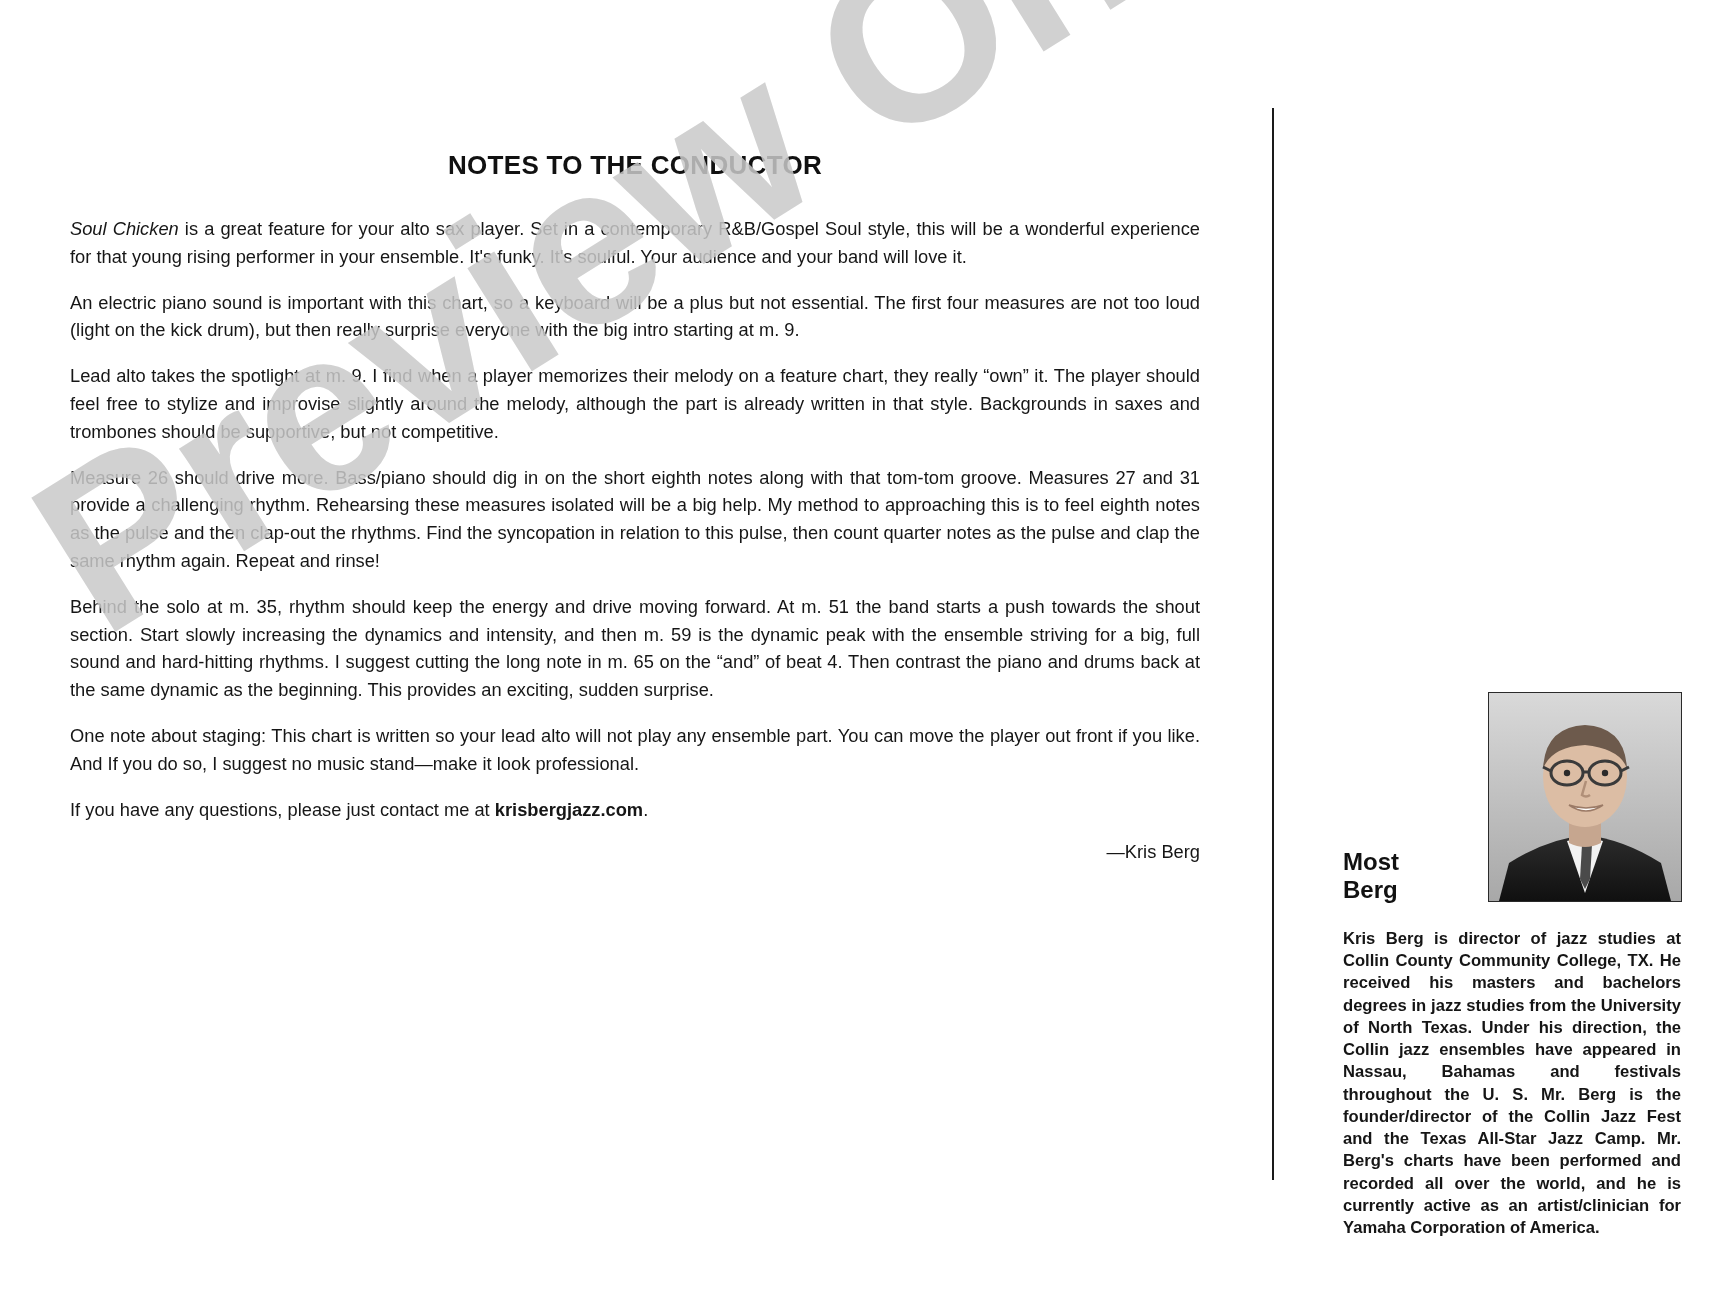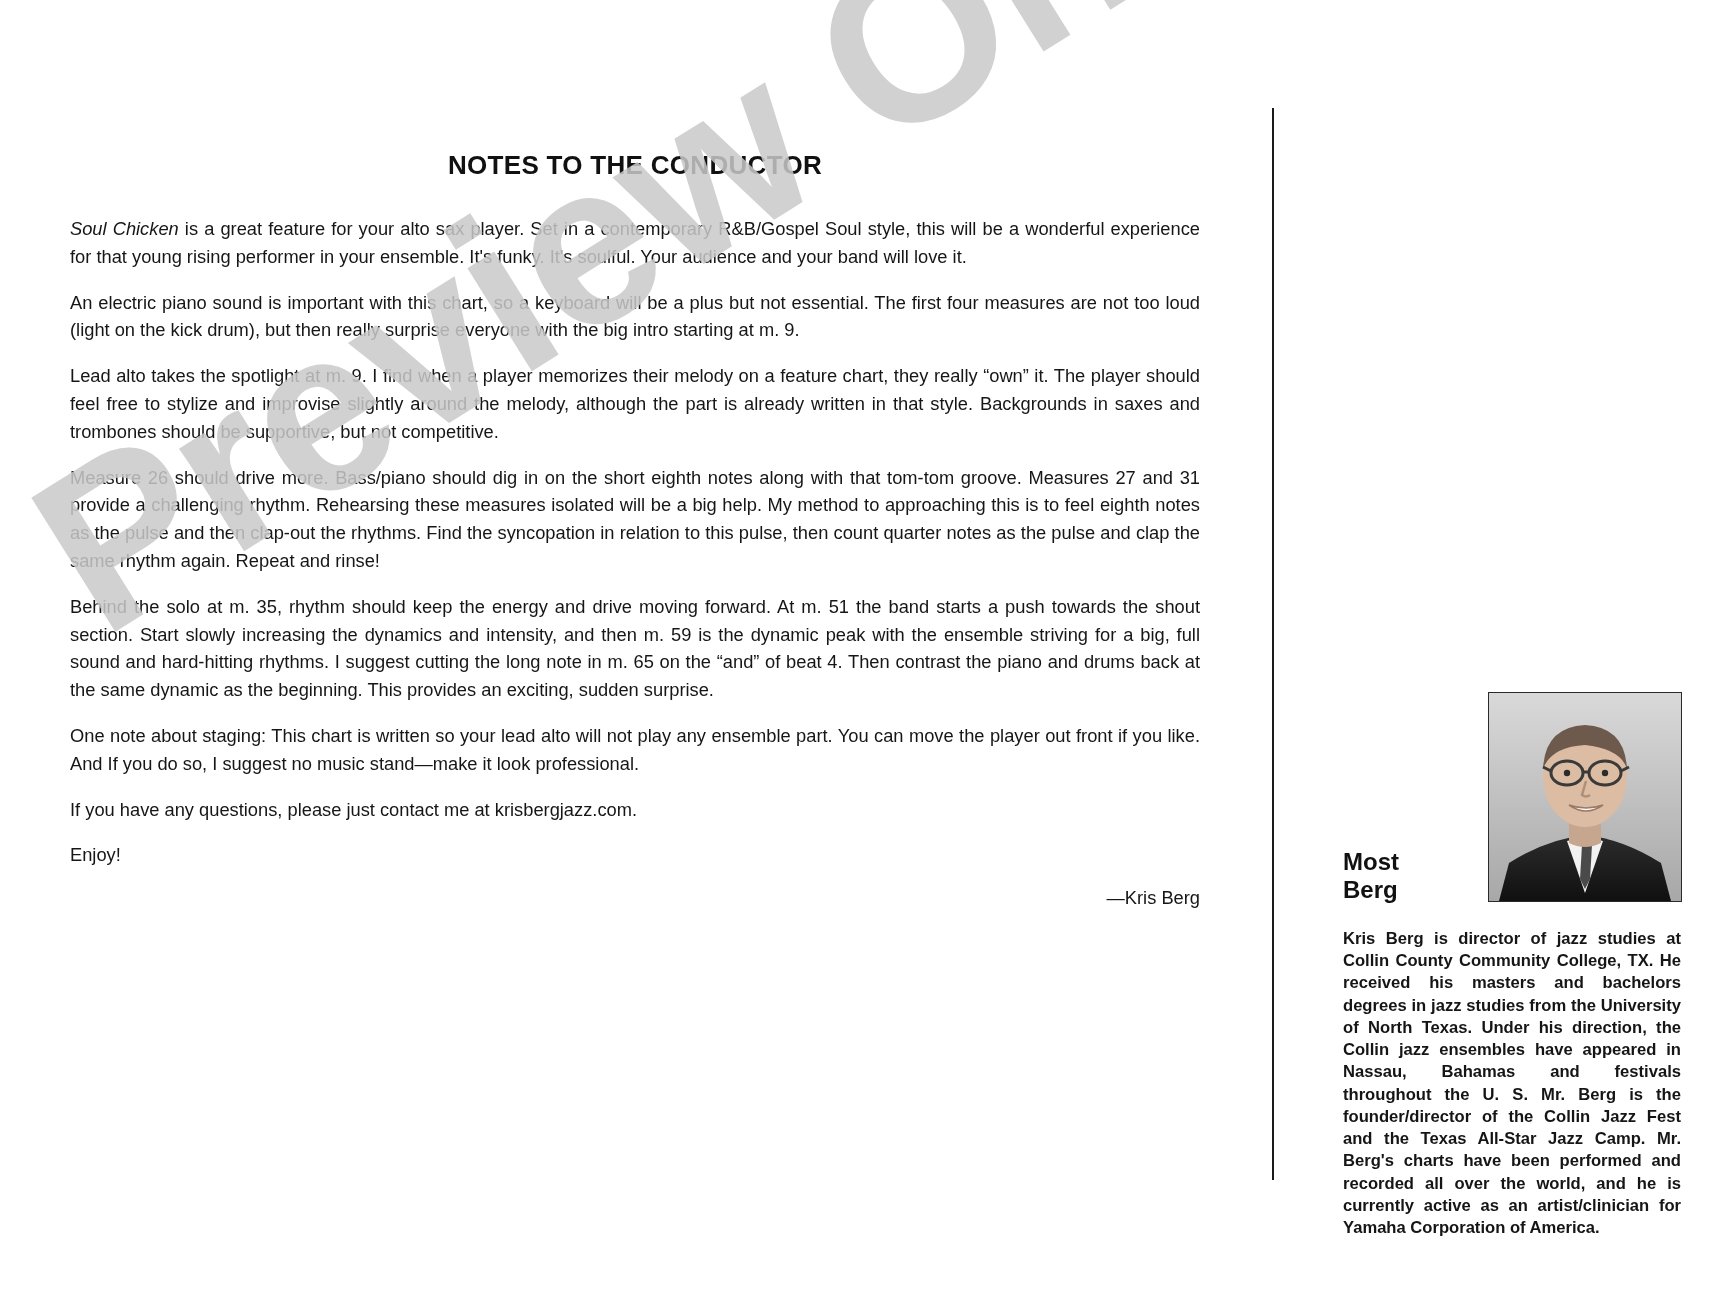--- a/index.html
+++ b/index.html
@@ -68,21 +68,21 @@
   }
   .para {
     font-size: 18.3px;
     line-height: 1.52;
     text-align: justify;
     margin: 0 0 18px 0;
     color: #161616;
     hyphens: none;
   }
   .para em { font-style: italic; }
-  .para b { font-weight: normal; margin-top: 6px; }
+  .para b { font-weight: bold; margin-top: 6px; }
   #signature {
     font-size: 18.3px;
     text-align: right;
     margin-top: 16px;
     color: #161616;
   }
 
   
   #divider {
     position: absolute;
@@ -133,21 +133,20 @@
   <div id="main-column">
     <h1 id="page-title">NOTES TO THE CONDUCTOR</h1>
     <div id="paragraphs">
         <div class="para"><em>Soul Chicken</em><span> is a great feature for your alto sax player. Set in a contemporary R&amp;B/Gospel Soul style, this will be a wonderful experience for that young rising performer in your ensemble. It's funky. It's soulful. Your audience and your band will love it.</span></div>
         <div class="para"><span>An electric piano sound is important with this chart, so a keyboard will be a plus but not essential. The first four measures are not too loud (light on the kick drum), but then really surprise everyone with the big intro starting at m. 9.</span></div>
         <div class="para"><span>Lead alto takes the spotlight at m. 9. I find when a player memorizes their melody on a feature chart, they really “own” it. The player should feel free to stylize and improvise slightly around the melody, although the part is already written in that style. Backgrounds in saxes and trombones should be supportive, but not competitive.</span></div>
         <div class="para"><span>Measure 26 should drive more. Bass/piano should dig in on the short eighth notes along with that tom-tom groove. Measures 27 and 31 provide a challenging rhythm. Rehearsing these measures isolated will be a big help. My method to approaching this is to feel eighth notes as the pulse and then clap-out the rhythms. Find the syncopation in relation to this pulse, then count quarter notes as the pulse and clap the same rhythm again. Repeat and rinse!</span></div>
         <div class="para"><span>Behind the solo at m. 35, rhythm should keep the energy and drive moving forward. At m. 51 the band starts a push towards the shout section. Start slowly increasing the dynamics and intensity, and then m. 59 is the dynamic peak with the ensemble striving for a big, full sound and hard-hitting rhythms. I suggest cutting the long note in m. 65 on the “and” of beat 4. Then contrast the piano and drums back at the same dynamic as the beginning. This provides an exciting, sudden surprise.</span></div>
         <div class="para"><span>One note about staging: This chart is written so your lead alto will not play any ensemble part. You can move the player out front if you like. And If you do so, I suggest no music stand—make it look professional.</span></div>
         <div class="para"><span>If you have any questions, please just contact me at </span><b>krisbergjazz.com</b><span>.</span></div>
-        <div class="para"><span>Enjoy!</span></div>
       </div>
     <div id="signature">—Kris Berg</div>
   </div>
 
   <div id="divider"></div>
 
   <div id="bio-photo">
     <svg width="192" height="208" viewBox="0 0 192 208">
       <defs>
         <linearGradient id="bg" x1="0" y1="0" x2="0" y2="1">

